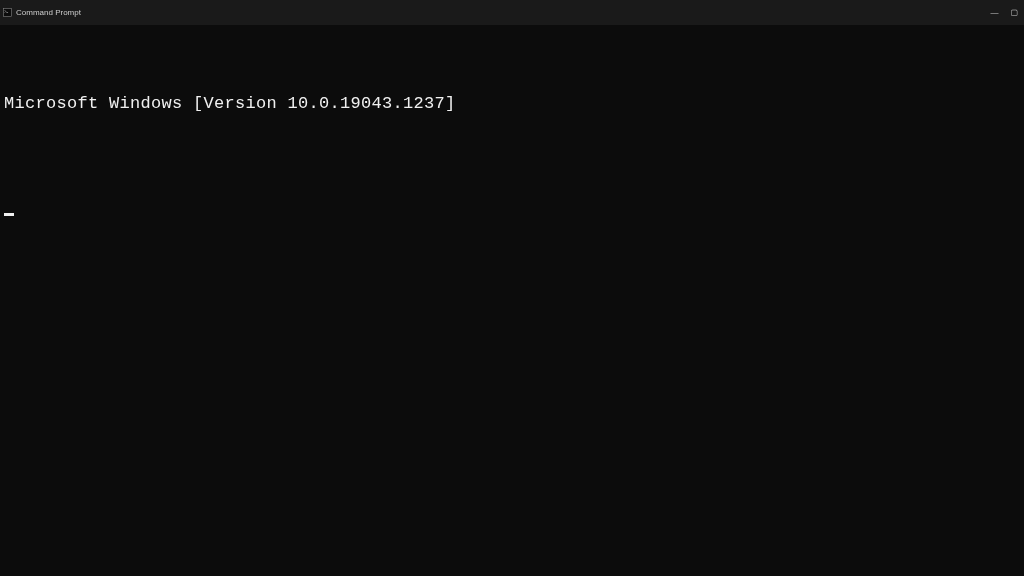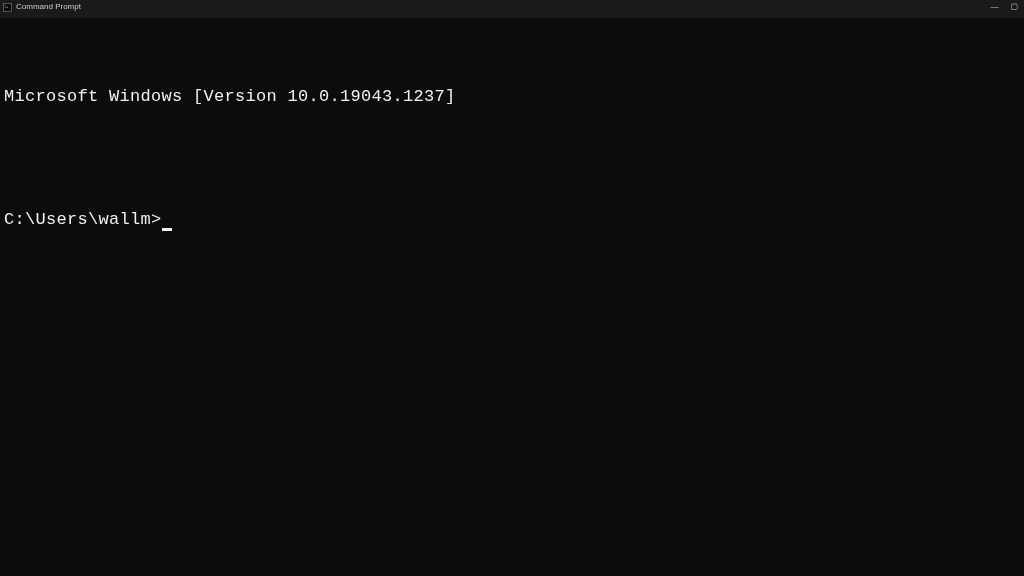--- a/index.html
+++ b/index.html
@@ -9,24 +9,24 @@
     }
     body {
       width: 1024px;
       height: 576px;
       background: #0c0c0c;
       font-family: Consolas, 'Courier New', monospace;
       overflow: hidden;
       position: relative;
     }
     .title-bar {
-      height: 18px;
+      height: 25px;
       background: #1a1a1a;
       display: flex;
-      align-items: flex-start;
+      align-items: center;
       justify-content: space-between;
       padding: 0 2px;
       font-family: 'Segoe UI', Tahoma, sans-serif;
     }
     .title-left {
       display: flex;
       align-items: center;
       gap: 4px;
     }
     .app-icon {
@@ -103,14 +103,14 @@
   </div>
   <div class="title-right">
     <span class="window-control">—</span>
     <span class="window-control">▢</span>
   </div>
 </div>
 
 <div class="terminal-area">
   <span class="terminal-line">Microsoft Windows [Version 10.0.19043.1237]</span>
   <span class="terminal-line"></span>
-  <span class="prompt-row"><span>C:\Users\wallm&gt;</span><span class="cursor"></span></span>
+  <span class="prompt-row"><span class="cursor"></span></span>
 </div>
 
 </body></html>

